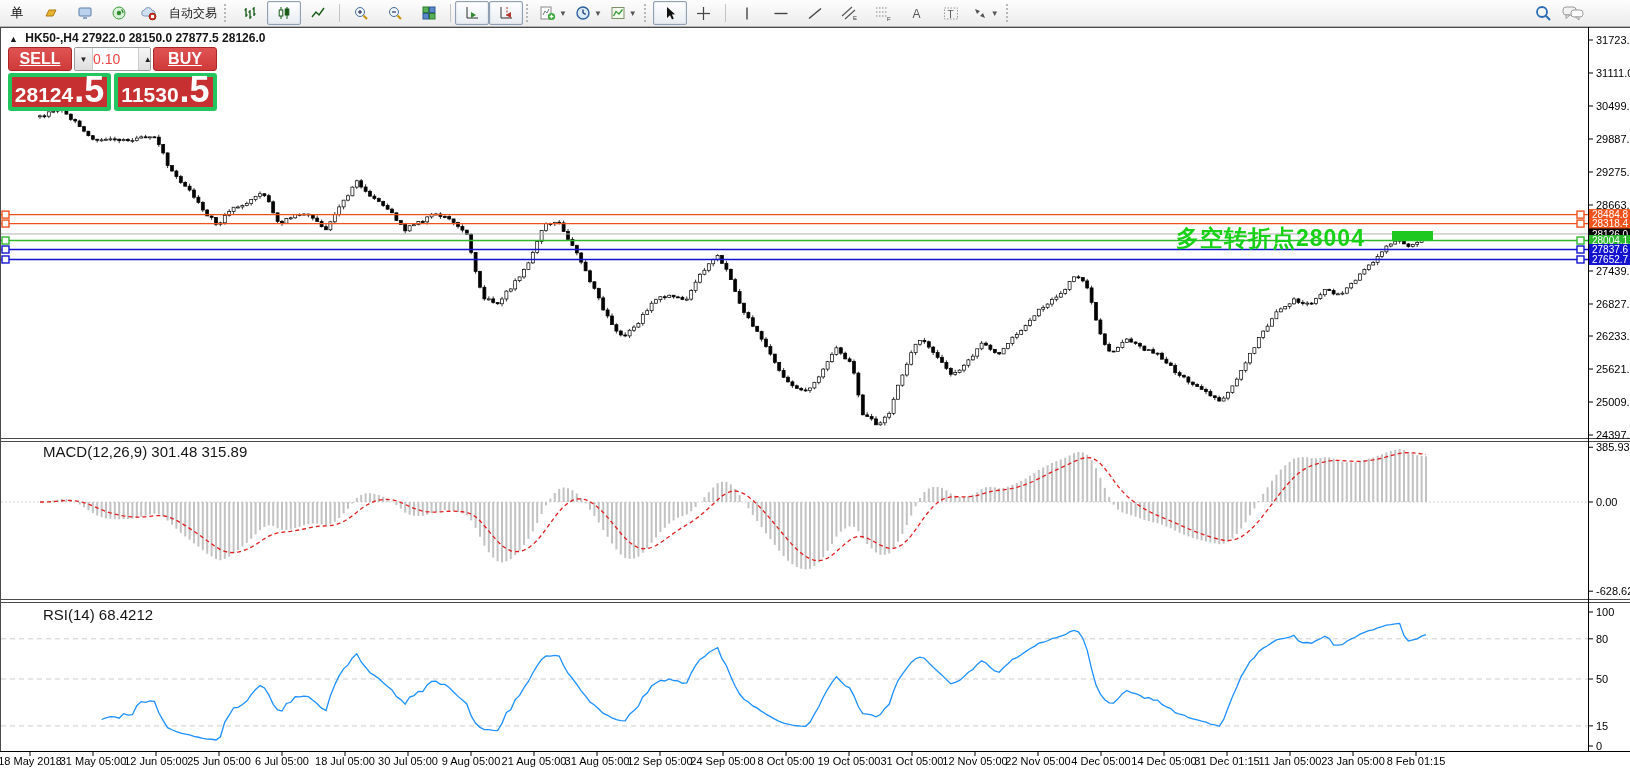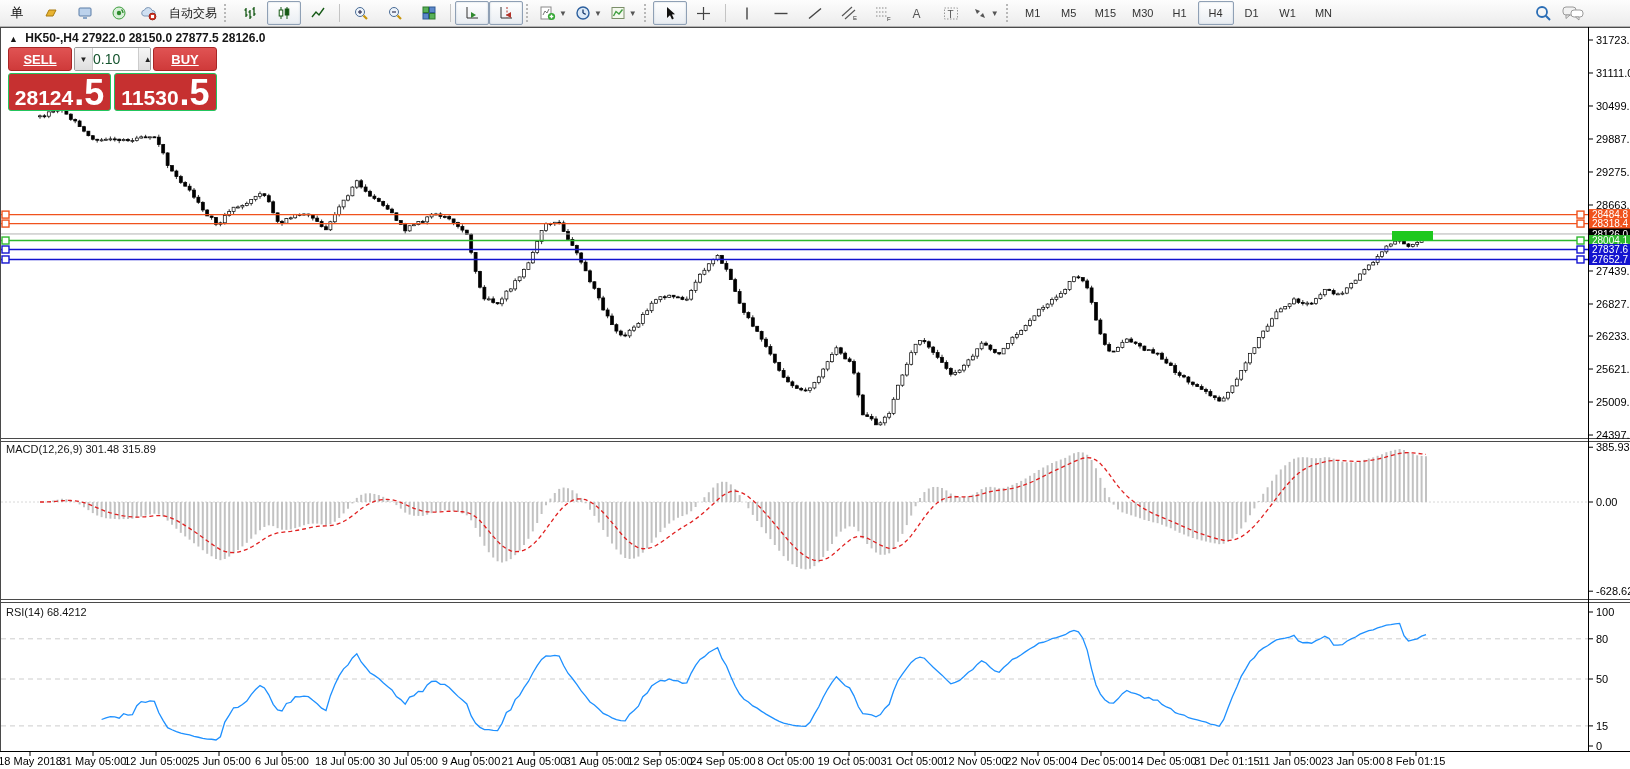--- a/index.html
+++ b/index.html
@@ -18,37 +18,37 @@
   .tb-label{font-size:12px;color:#1a1a1a;margin-left:11px;white-space:nowrap;}
   .caret{font-size:8px;color:#555;margin-left:3px;}
   .tf-btn{font-size:11px;color:#333;padding:0 7px;min-width:20px;}
   .neworder{width:16px;overflow:hidden;font-size:13px;color:#111;}
   .rt-icons{margin-left:auto;margin-right:46px;display:flex;align-items:center;gap:10px;}
 
   
   #chart-svg{position:absolute;left:0;top:0;z-index:1;}
   .title-line{position:absolute;left:9px;top:31px;z-index:5;font-size:12px;font-weight:bold;color:#151515;white-space:nowrap;text-align:center;}
   .title-line .tri{font-size:9px;margin-right:4px;}
-  .pane-label{position:absolute;z-index:5;font-size:11px;color:#151515;white-space:nowrap;}
+  .pane-label{position:absolute;z-index:5;font-size:15px;color:#151515;white-space:nowrap;margin-left:37px;}
   .annotation{position:absolute;left:1176px;top:223px;z-index:4;font-size:23px;font-weight:bold;
     color:#17d117;white-space:nowrap;letter-spacing:1px;}
 
   
   .trade-panel{position:absolute;left:8px;top:47px;z-index:6;width:209px;}
   .tp-row1{display:flex;gap:2px;height:24px;}
   .tp-btn{flex:0 0 62px;background:linear-gradient(#e05353,#cf3a3a);border:1px solid #a82626;border-radius:3px;
-    color:#fff;font-size:13px;font-weight:bold;display:flex;align-items:center;justify-content:center;
+    color:#fff;font-size:16px;font-weight:bold;display:flex;align-items:center;justify-content:center;
     text-decoration:underline;}
   .lot-box{flex:1;display:flex;border:1px solid #9b9b9b;border-radius:2px;background:#fff;overflow:hidden;}
   .lot-step{flex:0 0 17px;background:linear-gradient(#f6f6f6,#dedede);border:0;font-size:8px;color:#222;
     display:flex;align-items:center;justify-content:center;}
   .lot-val{flex:1;display:flex;align-items:center;justify-content:flex-end;padding-right:18px;
-    font-size:14px;color:#14532d;background:#fff;border-left:1px solid #ccc;border-right:1px solid #ccc;}
+    font-size:14px;color:#ef4444;background:#fff;border-left:1px solid #ccc;border-right:1px solid #ccc;}
   .tp-row2{display:flex;gap:3px;margin-top:2px;height:38px;}
-  .price-box{flex:1;background:#c63030;border:1px solid #22c55e;border-radius:3px;color:#fff;
+  .price-box{flex:1;background:#c63030;border:4px solid #22c55e;border-radius:3px;color:#fff;
     display:flex;align-items:flex-end;justify-content:center;padding-bottom:1px;}
   .pb-main{font-size:21px;font-weight:bold;line-height:1.05;}
   .pb-frac{font-size:36px;font-weight:bold;line-height:0.85;margin-left:1px;}
 
   .icon-svg{display:block;}
   svg text{font-family:"Liberation Sans",sans-serif;}
 </style>
 </head>
 <body>
 <div id="app">
@@ -251,31 +251,20 @@
   <div class="tb-btn">
     <svg class="icon-svg" width="16" height="15">
           <polygon points="3,3 8,5 5,8" fill="#555"></polygon>
           <polygon points="13,12 8,10 11,7" fill="#555"></polygon>
         </svg>
     <span class="caret">▼</span>
   </div>
 
   <div class="tb-grip"></div>
 
-  <div id="tfs" style="display:flex;align-items:center;">
-        <div class="tb-btn tf-btn">M1</div>
-        <div class="tb-btn tf-btn">M5</div>
-        <div class="tb-btn tf-btn">M15</div>
-        <div class="tb-btn tf-btn">M30</div>
-        <div class="tb-btn tf-btn">H1</div>
-        <div class="tb-btn tf-btn sel">H4</div>
-        <div class="tb-btn tf-btn">D1</div>
-        <div class="tb-btn tf-btn">W1</div>
-        <div class="tb-btn tf-btn">MN</div>
-      </div>
 
   <div class="rt-icons">
     <svg class="icon-svg" width="17" height="17">
           <circle cx="7" cy="7" r="5" fill="none" stroke="#2a6db5" stroke-width="1.8"></circle>
           <line x1="10.8" y1="10.8" x2="15" y2="15" stroke="#2a6db5" stroke-width="2"></line>
         </svg>
     <svg class="icon-svg" width="22" height="17">
           <rect x="1" y="2" width="13" height="8" rx="3" fill="#f2f2f2" stroke="#9a9a9a"></rect>
           <polygon points="4,10 4,13.5 8,10" fill="#f2f2f2" stroke="#9a9a9a"></polygon>
           <rect x="9" y="5" width="12" height="7" rx="3" fill="#fff" stroke="#9a9a9a"></rect>
@@ -1421,14 +1410,15 @@
     </div>
     <div class="price-box">
       <span class="pb-main">11530</span>
       <span class="pb-frac">.5</span>
     </div>
   </div>
 </div>
 
 <div class="pane-label" style="left:6px;top:443px;">MACD(12,26,9) 301.48 315.89</div>
 <div class="pane-label" style="left:6px;top:606px;">RSI(14) 68.4212</div>
+<div class="annotation">多空转折点28004</div>
 
 </div>
 
 </body></html>

